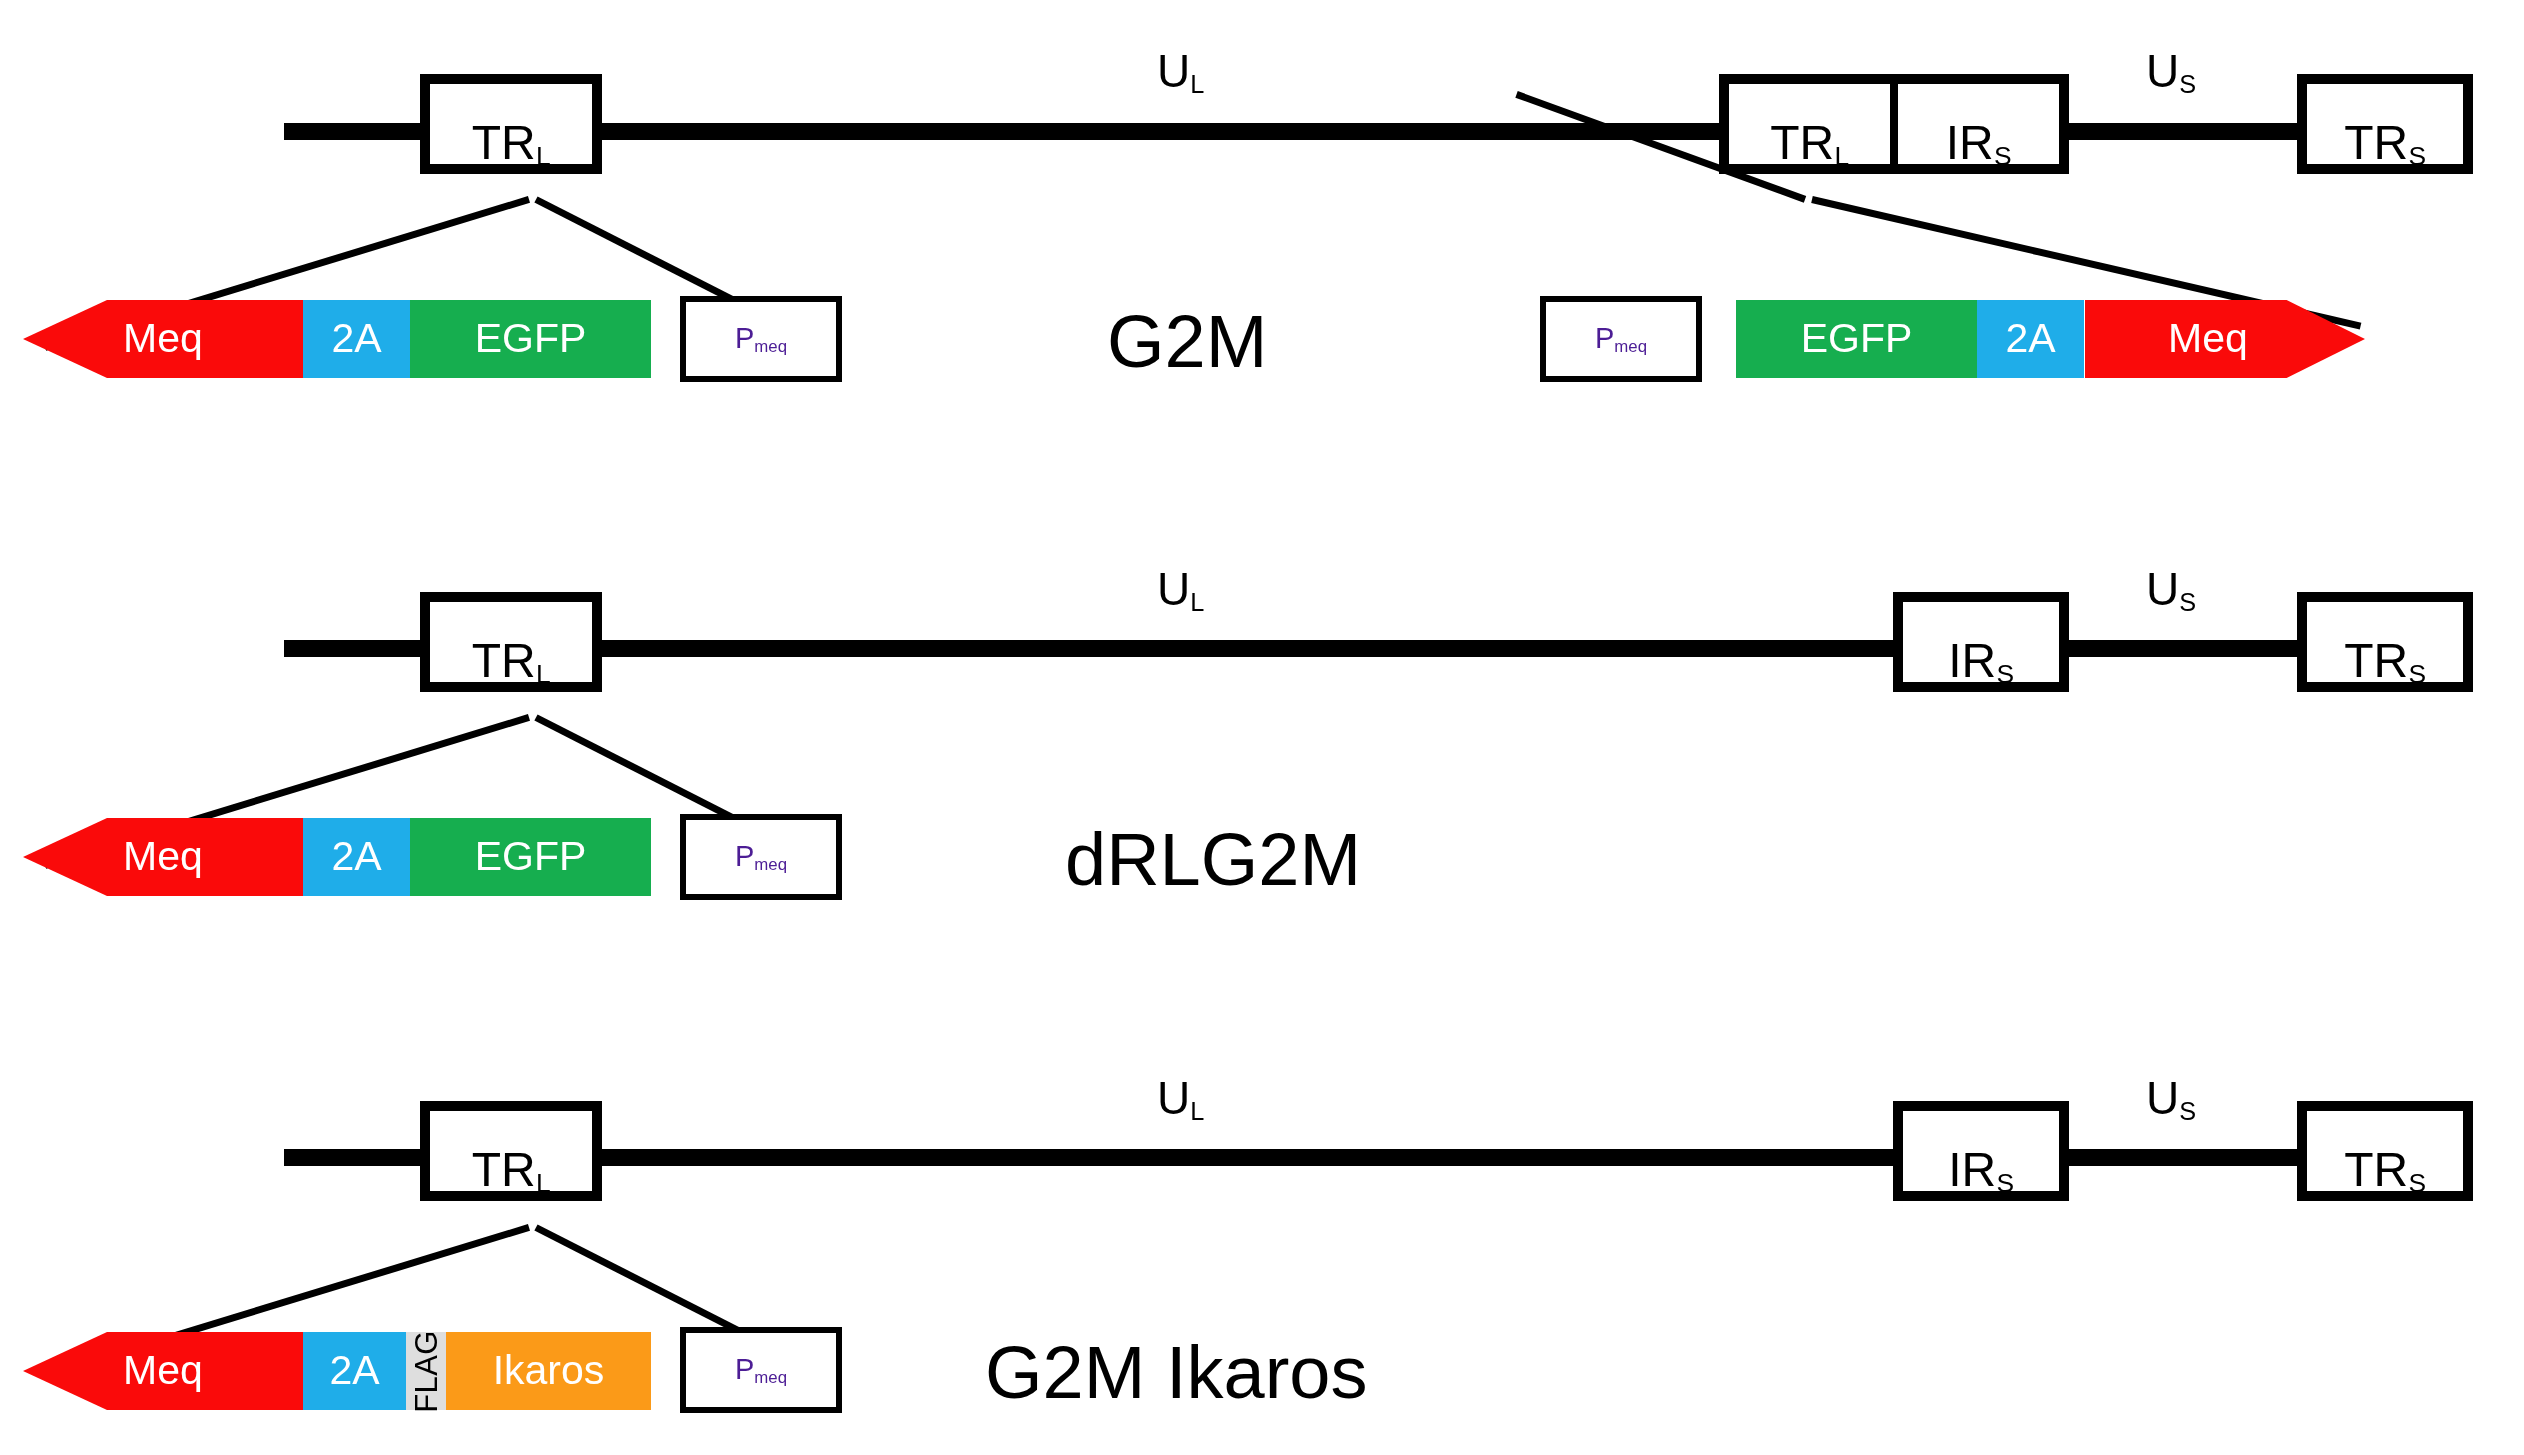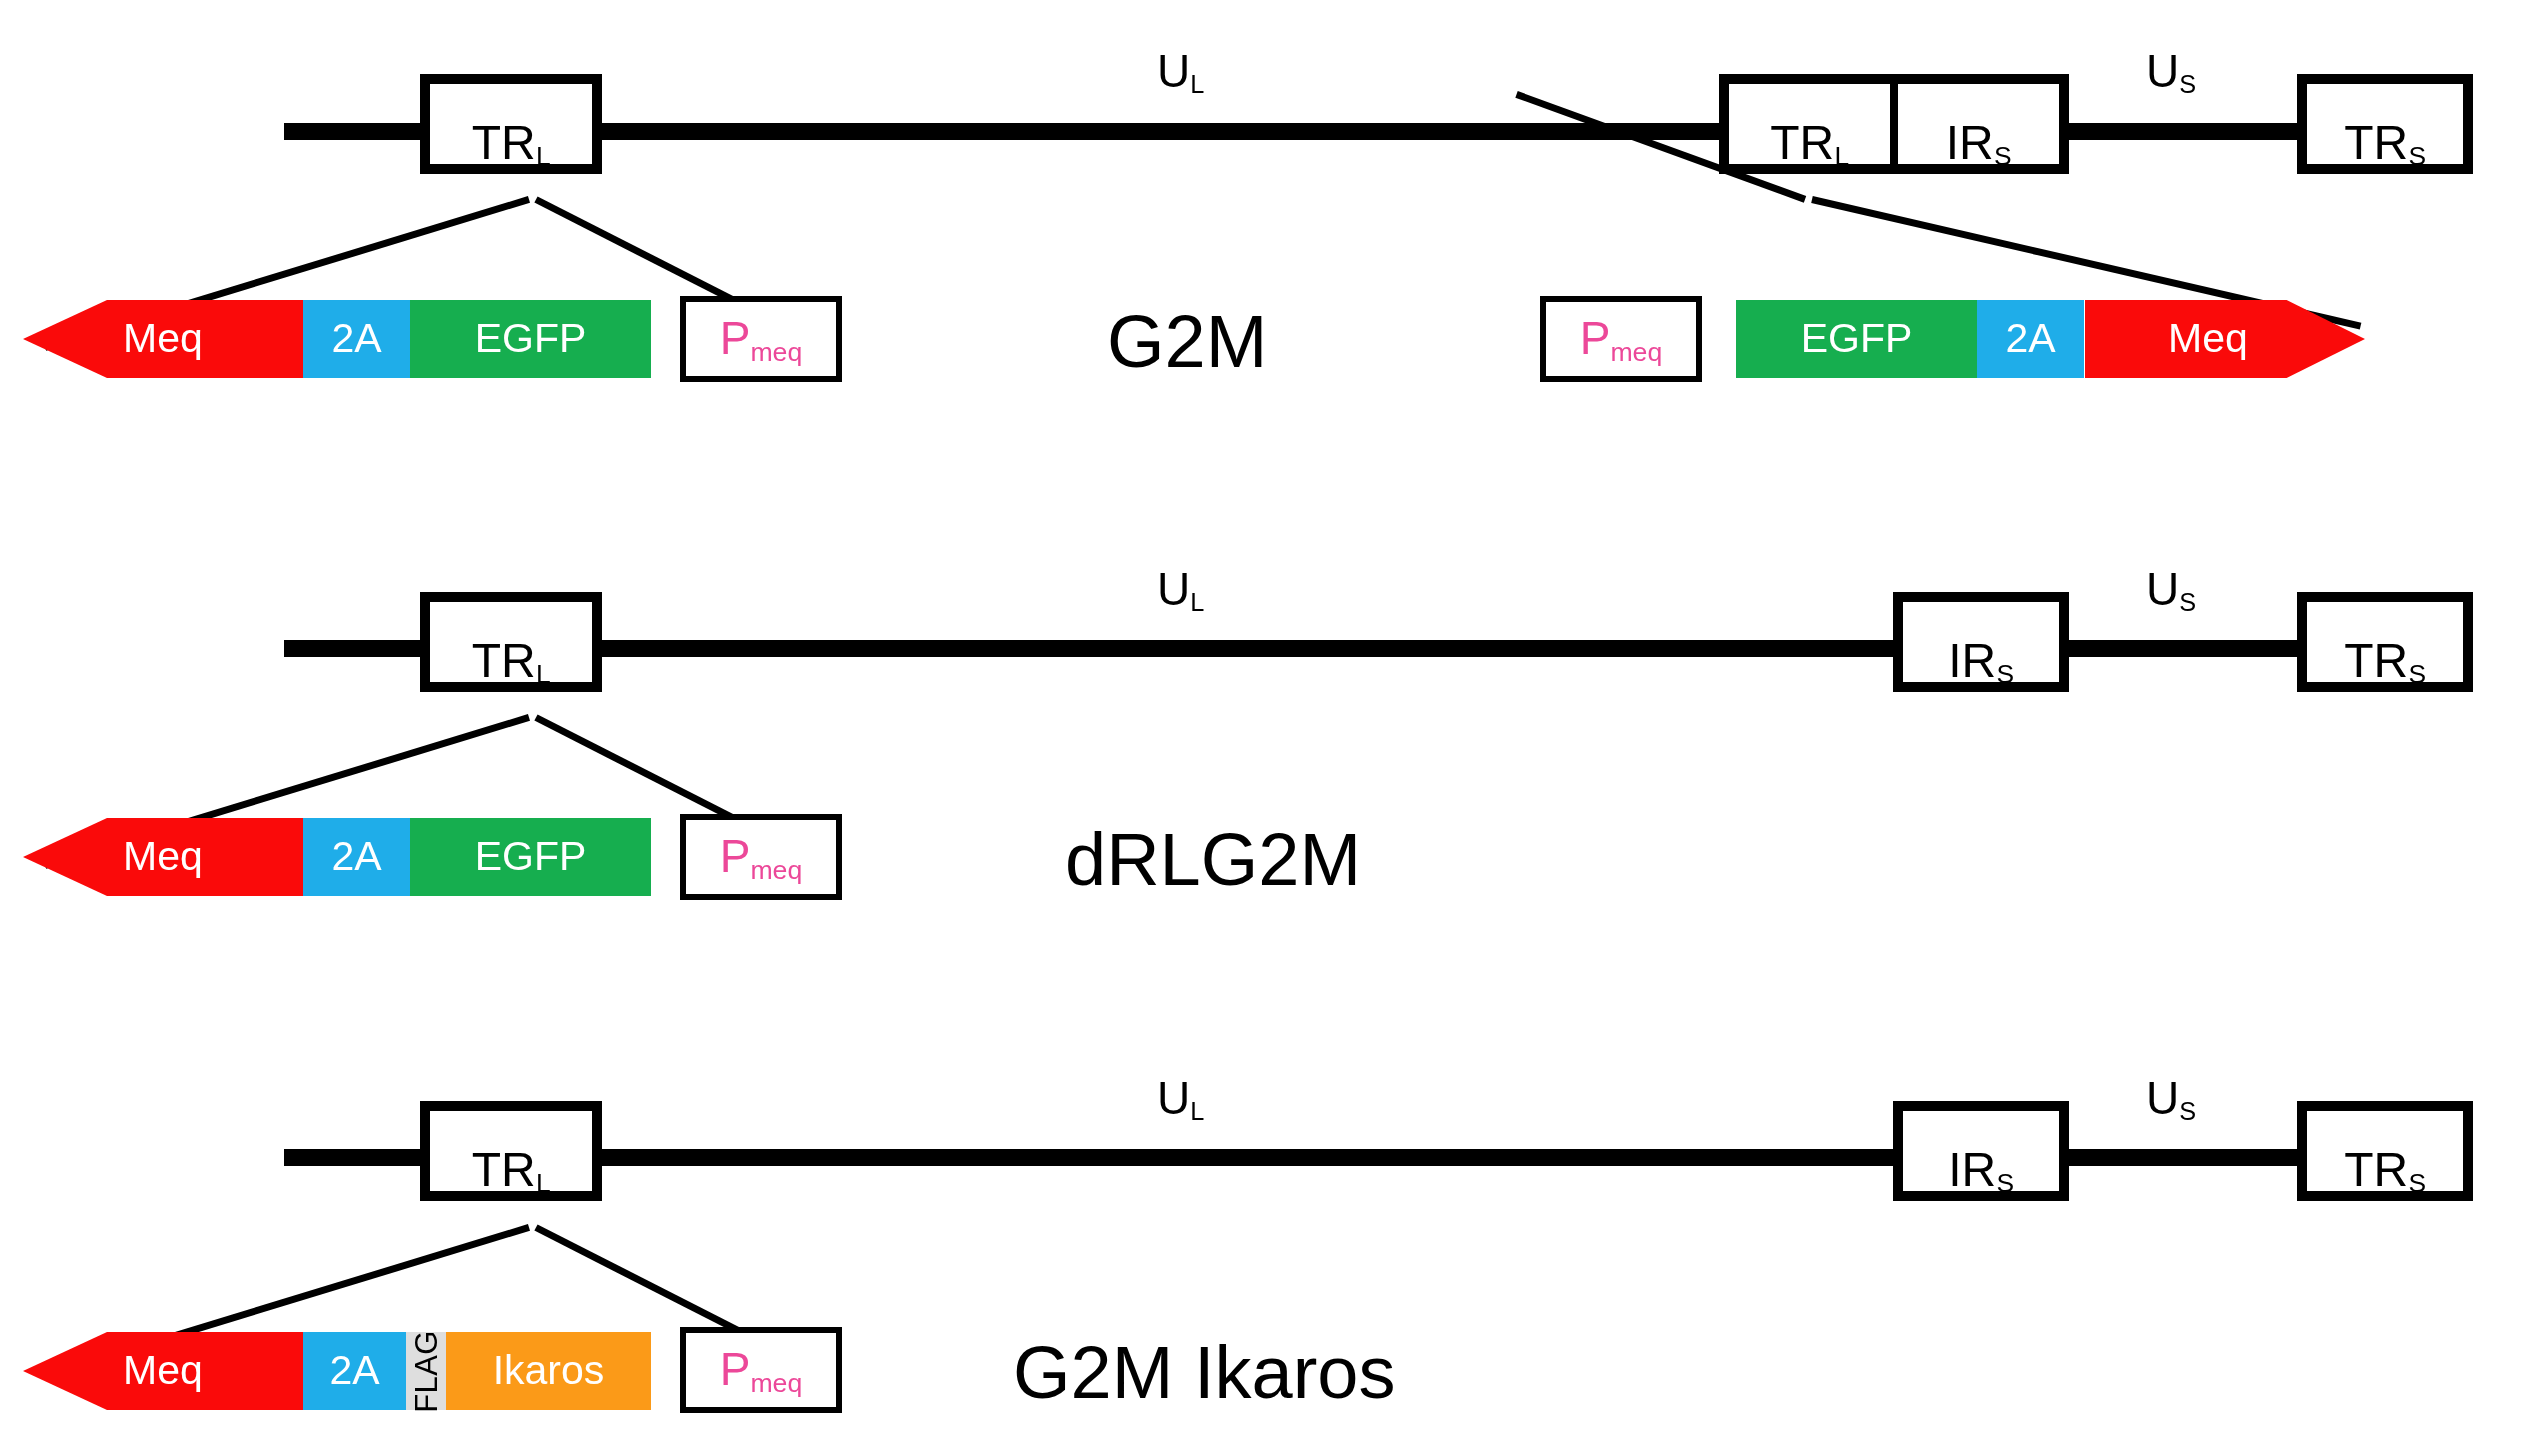--- a/index.html
+++ b/index.html
@@ -132,22 +132,22 @@
     position: absolute;
     background: #ffffff;
     border: 6.9px solid #000000;
     box-sizing: border-box;
     display: flex;
     align-items: center;
     justify-content: center;
     z-index: 2;
   }
   .promoter-box .lbl {
-    font-size: 46px;
-    color: #ec4899;
+    font-size: 29px;
+    color: #4c1d95;
     line-height: 1;
     white-space: nowrap;
     transform: translateY(-1.5px);
   }
   .promoter-box .lbl sub {
     font-size: 0.58em;
     vertical-align: baseline;
     position: relative;
     top: 0.26em;
   }
@@ -292,15 +292,15 @@
       <span class="seg-txt">FLAG</span>
     </div>
     <div class="seg" style="left:446px; width:205px; background:#FB9A18;">
       <span class="seg-txt">Ikaros</span>
     </div>
   </div>
   <div class="promoter-box" style="left:680px; top:1327px; width:162px; height:86px;">
     <span class="lbl">P<sub>meq</sub></span>
   </div>
 
-  <div class="construct-name" style="left:1013px; top:1336px;">G2M Ikaros</div>
+  <div class="construct-name" style="left:985px; top:1336px;">G2M Ikaros</div>
 </div>
 
 
 </body></html>

